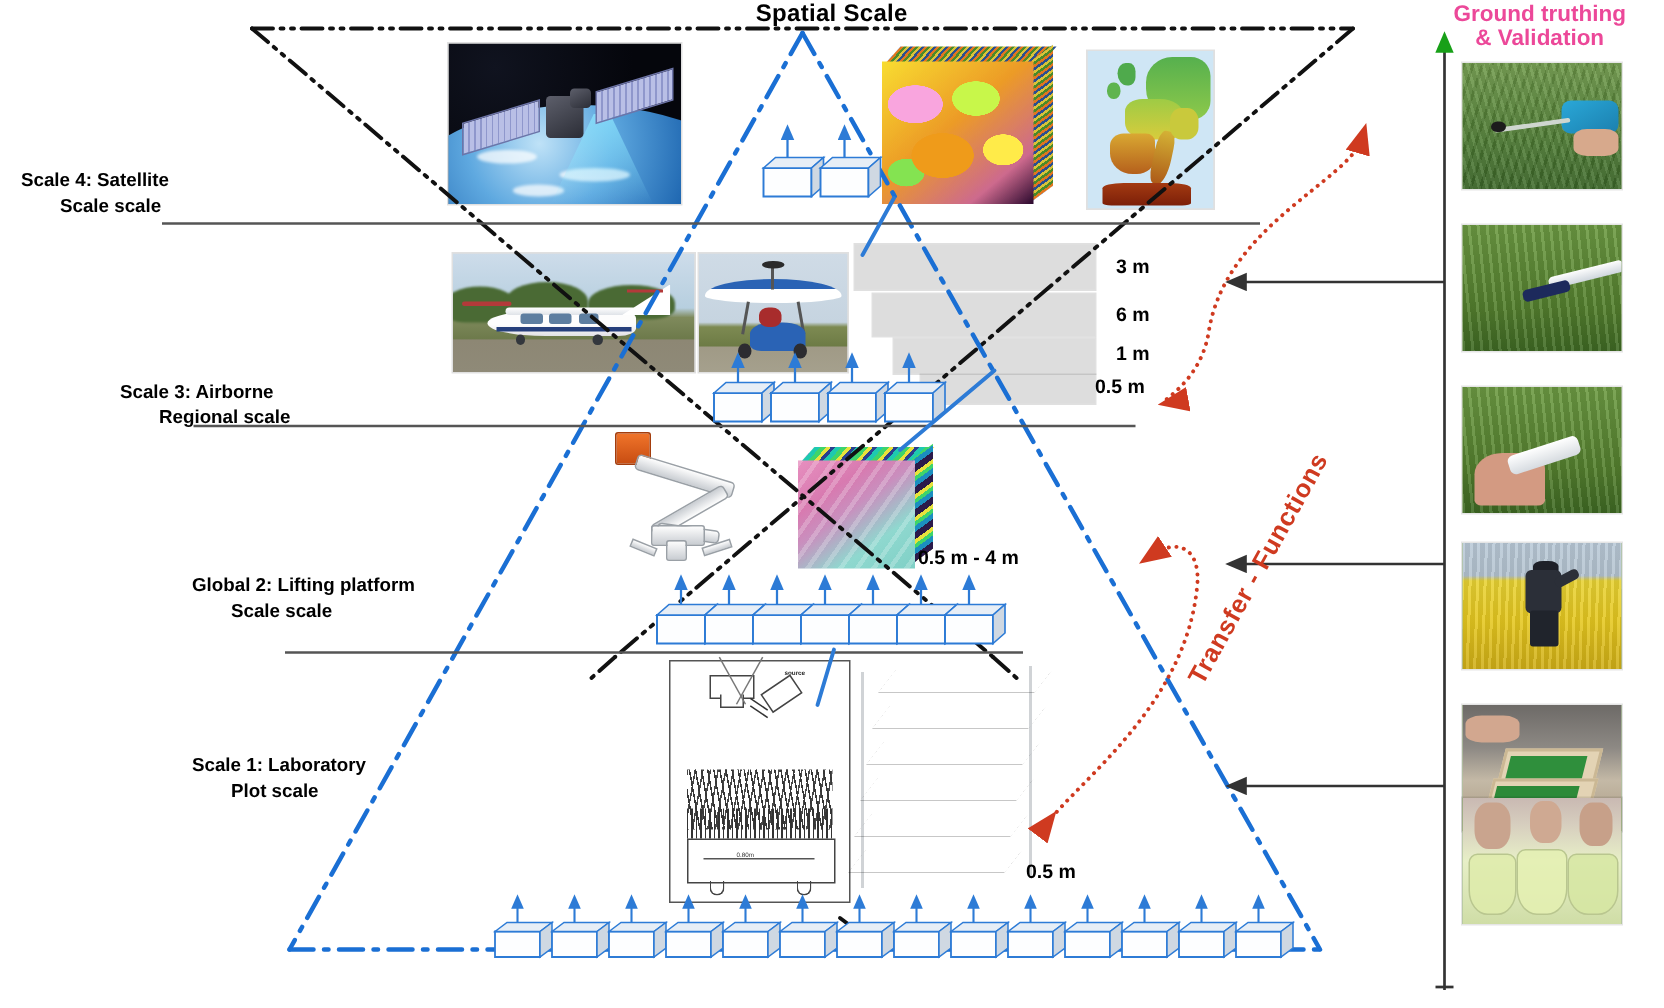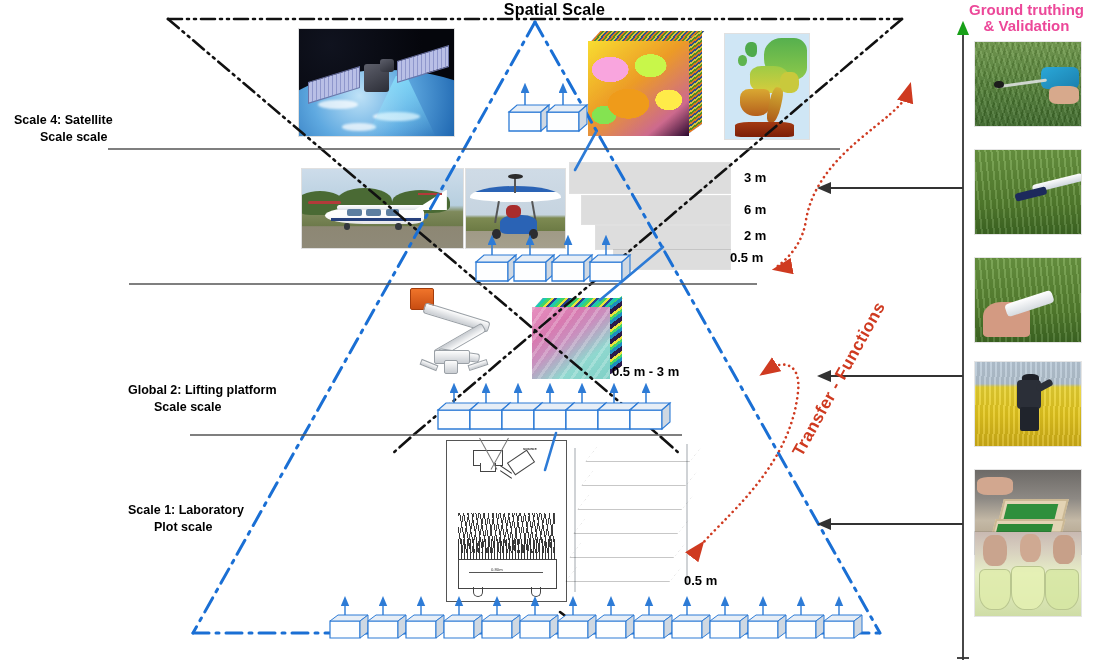--- a/index.html
+++ b/index.html
@@ -180,20 +180,24 @@
   <div class="abs title-ground">
     <span>Ground truthing</span><br>
     <span>&amp; Validation</span>
   </div>
 
   <div class="abs scale-label" style="left:14px;top:70px;">
     <span>Scale 4: Satellite</span>
     <span class="l2">Scale scale</span>
   </div>
 
+  <div class="abs scale-label" style="left:80px;top:211px;">
+    <span>Scale 3: Airborne</span>
+    <span class="l2">Regional scale</span>
+  </div>
 
   <div class="abs scale-label" style="left:128px;top:340px;">
     <span>Global 2: Lifting platform</span>
     <span class="l2">Scale scale</span>
   </div>
 
   <div class="abs scale-label" style="left:128px;top:460px;">
     <span>Scale 1: Laboratory</span>
     <span class="l2">Plot scale</span>
   </div>
@@ -260,21 +264,21 @@
     <i style="left:64%;top:76%;width:9%;height:13%;background:#2c2c30;border-radius:50%;"></i>
   </div>
 
   <div class="pic ir" style="left:570px;top:163px;width:160px;height:30px;"></div>
   <div class="sm-label" style="left:744px;top:170px;">3 m</div>
 
   <div class="pic ir" style="left:582px;top:196px;width:148px;height:28px;"></div>
   <div class="sm-label" style="left:744px;top:202px;">6 m</div>
 
   <div class="pic ir" style="left:596px;top:226px;width:134px;height:23px;"></div>
-  <div class="sm-label" style="left:744px;top:228px;">2 m</div>
+  <div class="sm-label" style="left:744px;top:228px;">1 m</div>
 
   <div class="pic ir" style="left:614px;top:250px;width:116px;height:19px;"></div>
   <div class="sm-label" style="left:730px;top:250px;">0.5 m</div>
 
   <div class="abs" style="left:408px;top:288px;width:118px;height:92px;">
     <i class="cp-orange abs" style="left:2px;top:0;width:22px;height:20px;border-radius:2px;"></i>
     <i class="cp-part abs" style="left:16px;top:14px;width:66px;height:9px;transform:rotate(17deg);transform-origin:left center;border-radius:3px;"></i>
     <i class="cp-part abs" style="left:76px;top:34px;width:54px;height:8px;transform:rotate(150deg);transform-origin:left center;border-radius:3px;"></i>
     <i class="cp-part abs" style="left:30px;top:60px;width:40px;height:7px;transform:rotate(8deg);transform-origin:left center;border-radius:3px;"></i>
     <i class="cp-part abs" style="left:26px;top:62px;width:34px;height:12px;border-radius:2px;"></i>
@@ -282,21 +286,21 @@
     <i class="cp-part abs" style="left:60px;top:74px;width:18px;height:4px;transform:rotate(-18deg);"></i>
     <i class="cp-part abs" style="left:36px;top:72px;width:12px;height:12px;border-radius:2px;"></i>
   </div>
 
   <div class="abs" style="left:532px;top:298px;width:96px;height:86px;">
     <i class="cube-face pk-top" style="left:6px;top:0;width:80px;height:11px;transform:skewX(-42deg);"></i>
     <i class="cube-face pk-side" style="left:76px;top:3px;width:14px;height:70px;transform:skewY(-36deg);"></i>
     <i class="cube-face pk-front" style="left:0;top:9px;width:78px;height:72px;"></i>
   </div>
 
-  <div class="sm-label" style="left:612px;top:364px;">0.5 m - 3 m</div>
+  <div class="sm-label" style="left:612px;top:364px;">0.5 m - 4 m</div>
 
   <div class="lab-box abs" style="left:446px;top:440px;width:119px;height:160px;">
 
     <i class="lab-tray" style="left:26px;top:9px;width:28px;height:14px;"></i>
     <i class="lab-tray" style="left:33px;top:22px;width:14px;height:8px;border-top:none;"></i>
 
     <span style="position:absolute;left:76px;top:5px;font-size:4.2px;font-weight:bold;color:#222;">source</span>
     <i class="lab-tray" style="left:62px;top:14px;width:22px;height:13px;transform:rotate(-34deg);"></i>
 
     <i class="lab-line" style="left:52px;top:28px;width:14px;height:1px;transform:rotate(34deg);"></i>

